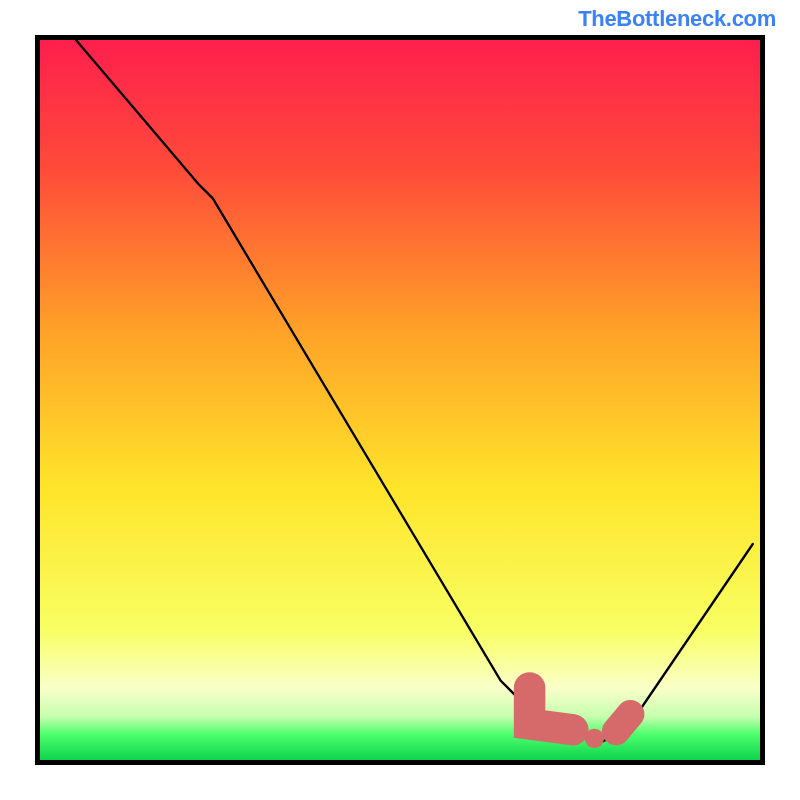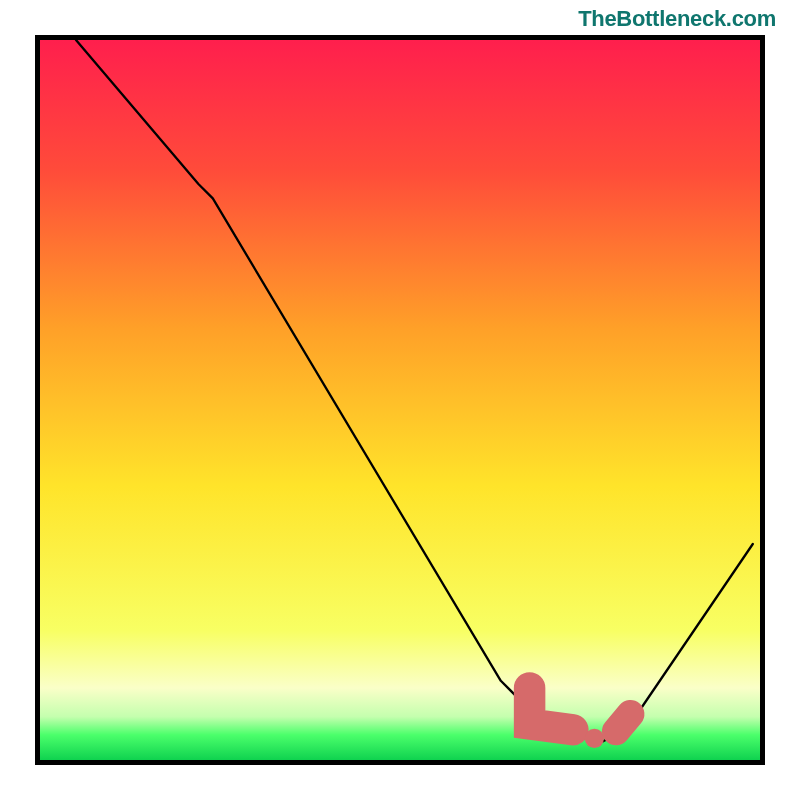--- a/index.html
+++ b/index.html
@@ -15,21 +15,21 @@
     width: 800px;
     height: 800px;
   }
   .watermark {
     position: absolute;
     top: 6px;
     right: 24px;
     font-family: Arial, Helvetica, sans-serif;
     font-size: 22px;
     font-weight: 600;
-    color: #0f766e;
+    color: #3b82f6;
     letter-spacing: -0.3px;
     user-select: none;
   }
   .frame {
     position: absolute;
     left: 35px;
     top: 35px;
     width: 730px;
     height: 730px;
     border: 5px solid #000;

